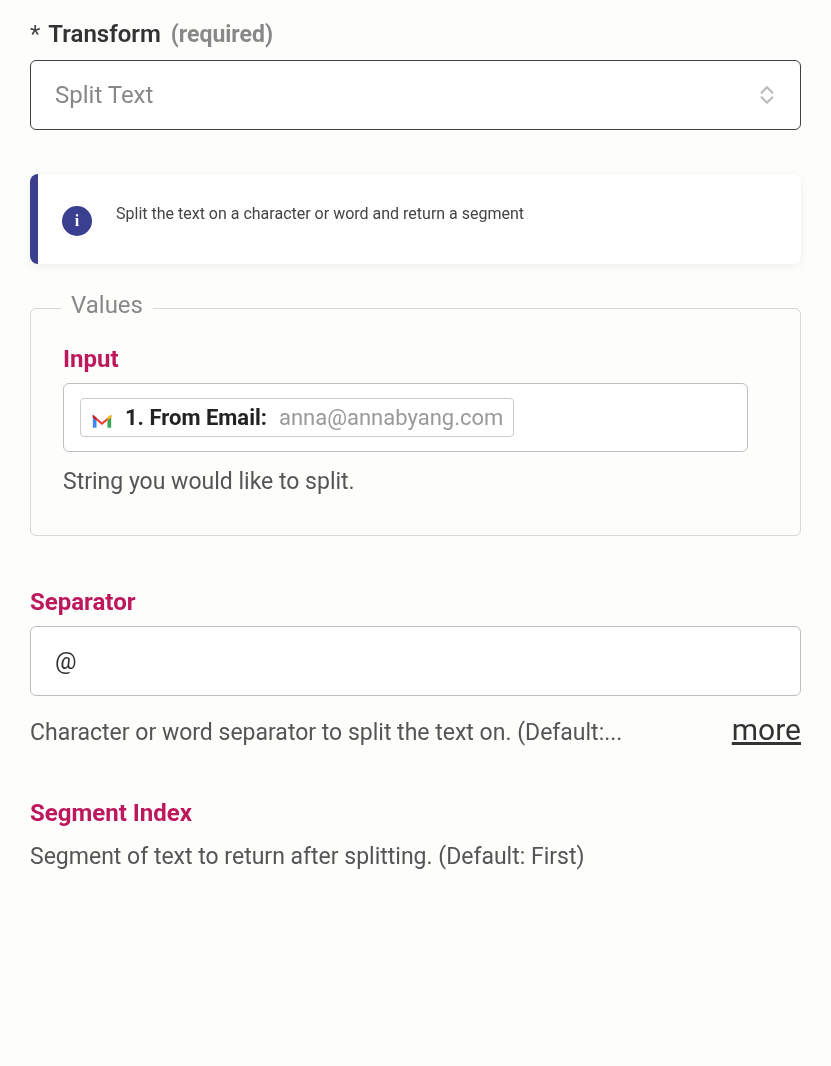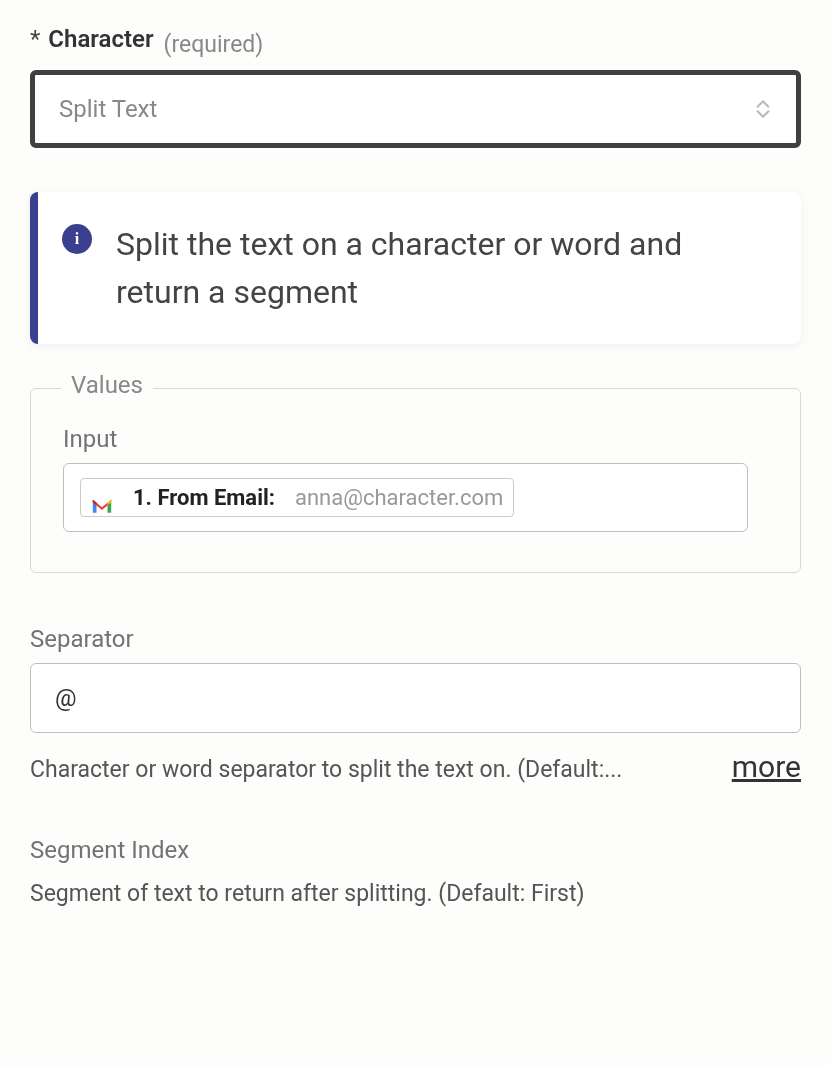--- a/index.html
+++ b/index.html
@@ -22,28 +22,27 @@
       display: flex;
       align-items: center;
       gap: 10px;
     }
     .field-label .asterisk {
       font-weight: 400;
       color: #444;
       margin-right: -2px;
     }
     .field-label .required {
-      font-weight: 400;
+      font-weight: 700;
       color: #888;
       font-size: 23px;
-      margin-top: 11px;
     }
     .select-box {
       width: 100%;
-      border: 5px solid #404040;
+      border: 1px solid #404040;
       border-radius: 6px;
       padding: 20px 24px;
       font-size: 24px;
       color: #888;
       display: flex;
       justify-content: space-between;
       align-items: center;
       background: #fff;
       cursor: pointer;
     }
@@ -79,21 +78,21 @@
       color: #fff;
       display: flex;
       align-items: center;
       justify-content: center;
       font-weight: 700;
       font-size: 16px;
       font-family: Georgia, serif;
       margin-top: 4px;
     }
     .info-text {
-      font-size: 32px;
+      font-size: 16px;
       color: #444;
       line-height: 1.5;
     }
     .fieldset {
       border: 1px solid #d8d8d8;
       border-radius: 6px;
       padding: 36px 52px 40px 32px;
       margin-top: 10px;
       position: relative;
     }
@@ -101,40 +100,40 @@
       position: absolute;
       top: -18px;
       left: 30px;
       background: #fdfdfc;
       padding: 0 10px;
       font-size: 24px;
       color: #888;
     }
     .sub-label {
       font-size: 24px;
-      font-weight: 400;
-      color: #737373;
+      font-weight: 700;
+      color: #be185d;
       margin-bottom: 10px;
     }
     .input-box {
       border: 1px solid #bfbfbf;
       border-radius: 6px;
       padding: 14px 16px;
       background: #fff;
       display: flex;
       align-items: center;
       cursor: text;
     }
     .pill {
       border: 1px solid #ccc;
       border-radius: 4px;
       padding: 6px 10px;
       display: inline-flex;
-      align-items: flex-end;
-      gap: 20px;
+      align-items: center;
+      gap: 12px;
       font-size: 22px;
       background: #fff;
     }
     .pill .pill-label {
       font-weight: 700;
       color: #222;
     }
     .pill .pill-value {
       color: #999;
       font-weight: 400;
@@ -182,21 +181,21 @@
       color: #333;
       text-decoration: underline;
       cursor: pointer;
     }
   </style>
 </head>
 <body>
 
 <div class="field-label">
   <span class="asterisk">*</span>
-  <span>Character</span>
+  <span>Transform</span>
   <span class="required">(required)</span>
 </div>
 <div class="select-box">
   <span>Split Text</span>
   <span class="chevrons">
     <svg viewBox="0 0 20 10">
         <path d="M4 8 L10 2 L16 8" stroke="#bbb" stroke-width="2.4" fill="none" stroke-linecap="round" stroke-linejoin="round"></path>
       </svg>
     <svg viewBox="0 0 20 10">
         <path d="M4 2 L10 8 L16 2" stroke="#bbb" stroke-width="2.4" fill="none" stroke-linecap="round" stroke-linejoin="round"></path>
@@ -218,23 +217,24 @@
       <span class="gmail-icon">
         <svg viewBox="0 0 24 18">
           <path d="M2 2 L2 16 L6 16 L6 7" fill="#4285F4"></path>
           <path d="M22 2 L22 16 L18 16 L18 7" fill="#34A853"></path>
           <path d="M2 2 L12 10 L22 2 L22 5 L12 13 L2 5 Z" fill="#EA4335"></path>
           <path d="M2 2 L2 5 L6 8 L6 5 Z" fill="#C5221F"></path>
           <path d="M22 2 L22 5 L18 8 L18 5 Z" fill="#FBBC04"></path>
         </svg>
       </span>
       <span class="pill-label">1. From Email:</span>
-      <span class="pill-value">anna@character.com</span>
+      <span class="pill-value">anna@annabyang.com</span>
     </span>
   </div>
+  <div class="help-text">String you would like to split.</div>
 </div>
 
 <div class="section">
   <div class="sub-label">Separator</div>
   <input type="text" class="text-input" value="@" style="">
   <div class="help-row">
     <div class="help-text">Character or word separator to split the text on. (Default:...</div>
     <span class="more-link">more</span>
   </div>
 </div>

